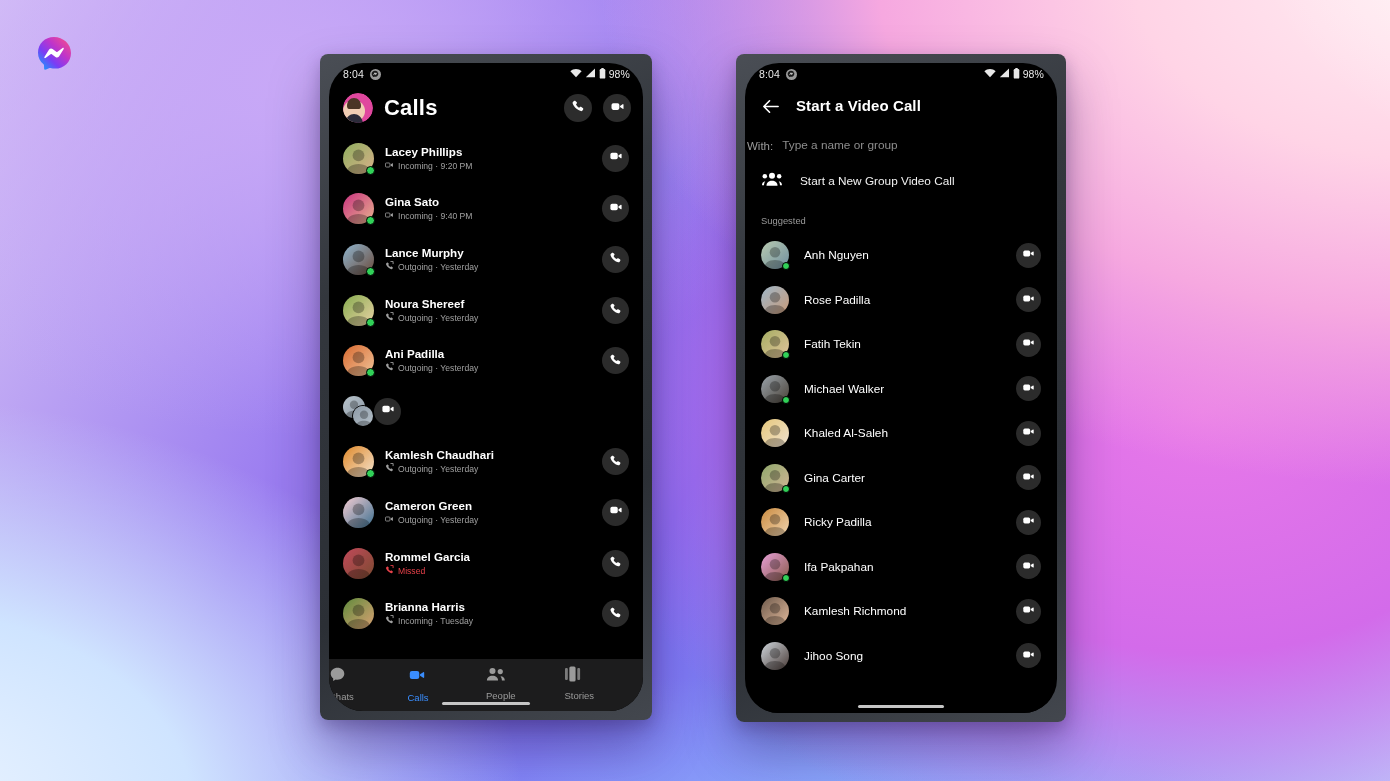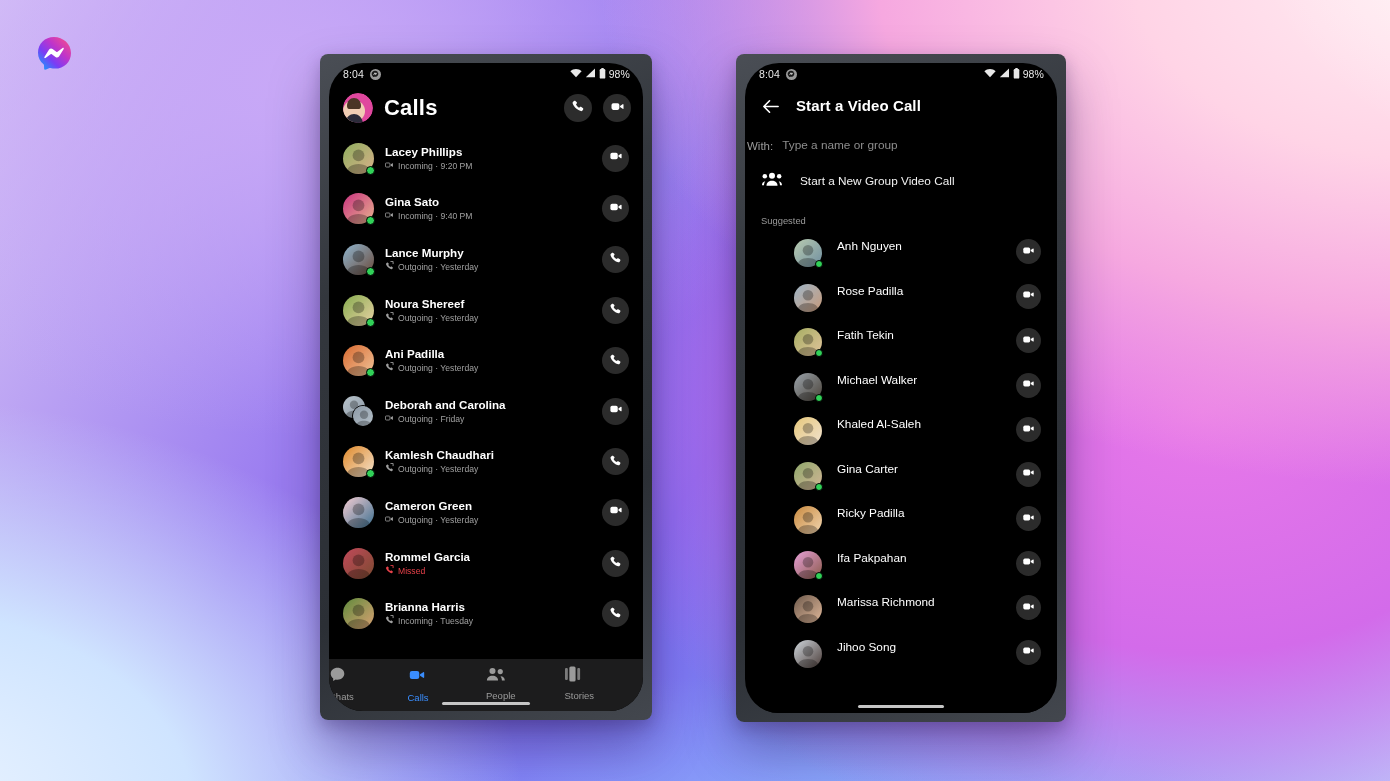--- a/index.html
+++ b/index.html
@@ -93,21 +93,21 @@
 
   
   .vc-header { display:flex; align-items:flex-start; gap:16px; padding:12px 14px 14px 16px; }
   .vc-title { font-size:15px; color:#fff; font-weight:bold; letter-spacing:.1px; }
   .with-row { display:flex; align-items:flex-end; gap:9px; padding:4px 16px 10px 2px; }
   .with-label { font-size:11.5px; color:#9a9a9a; }
   .with-ph { font-size:11.8px; color:#8d8d8d; }
   .group-row { display:flex; align-items:center; gap:18px; padding:9px 16px 9px 17px; }
   .group-label { font-size:11.8px; color:#f2f2f2; }
   .suggested-hdr { font-size:9.4px; color:#9a9a9a; padding:15px 16px 7px 16px; }
-  .sug-row { display:flex; padding:6px 16px 6px 16px; height:44.5px;margin-left:33px; }
+  .sug-row { display:flex; align-items:center; padding:6px 16px 6px 16px; height:44.5px; }
   .sug-name { flex:1; margin-left:15px; font-size:11.8px; color:#fff; white-space:nowrap; overflow:hidden; }
   .sug-btn { width:25px;height:25px;border-radius:50%;background:#2b2b2b;display:flex;align-items:center;justify-content:center;flex:none; }
   .sug-av { width:28px;height:28px; }
   .sug-av .avatar { width:28px;height:28px; }
   .sug-av .online-dot { width:8px;height:8px; }
   .home-ind-r { position:absolute; left:50%; transform:translateX(-50%); bottom:5px; width:86px;height:3px;border-radius:2px;background:#c6c6c6; }
   .fade-bottom { position:absolute; left:0;right:0;bottom:0;height:14px;background:#000; }
 </style>
 </head>
 <body>
@@ -376,30 +376,20 @@
       <stop offset="0%" stop-color="#8c99a6"></stop>
                       <stop offset="100%" stop-color="#b9c4cc"></stop>
     </linearGradient>
                   </defs>
     <rect width="40" height="40" fill="url(#av6)"></rect>
     <circle cx="20" cy="16" r="7.6" fill="rgba(0,0,0,.28)"></circle>
     <path d="M4 40c0-8.4 7.2-13 16-13s16 4.6 16 13z" fill="rgba(0,0,0,.28)"></path>
   </svg></div>
             </div>
           </div>
-          <div class="row-text">
-            <div class="row-name">Deborah and Carolina</div>
-            <div class="row-sub">
-              <span><svg width="9" height="8" viewBox="0 0 20 16">
-                  <rect x="1" y="3.5" width="10" height="9" rx="2" fill="none" stroke="#a0a0a0" stroke-width="1.8"></rect>
-                  <path d="M12.5 7l4-2.8c.5-.4 1.1 0 1.1.6v6.4c0 .6-.6 1-1.1.6l-4-2.8z" fill="#a0a0a0"></path>
-                </svg></span>
-              <span>Outgoing · Friday</span>
-            </div>
-          </div>
           <div class="row-btn">
             <span><svg width="14" height="14" viewBox="0 0 20 20">
                 <rect x="2" y="5.5" width="10.5" height="9" rx="2.4" fill="#fff"></rect>
                 <path d="M13.4 9.3l3.5-2.4c.5-.4 1.1 0 1.1.6v5c0 .6-.6 1-1.1.6l-3.5-2.4v-1.4z" fill="#fff"></path>
               </svg></span>
           </div>
         </div>
         <div class="call-row">
           <div class="avatar-wrap">
             <div class="avatar"><svg width="31" height="31" viewBox="0 0 40 40">
@@ -813,21 +803,21 @@
                   <linearGradient id="av19" x1="0" y1="0" x2="1" y2="1">
       <stop offset="0%" stop-color="#6e5a4c"></stop>
                     <stop offset="100%" stop-color="#e0b89a"></stop>
     </linearGradient>
                 </defs>
     <rect width="40" height="40" fill="url(#av19)"></rect>
     <circle cx="20" cy="16" r="7.6" fill="rgba(0,0,0,.28)"></circle>
     <path d="M4 40c0-8.4 7.2-13 16-13s16 4.6 16 13z" fill="rgba(0,0,0,.28)"></path>
   </svg></div>
           </div>
-          <div class="sug-name">Marissa Richmond</div>
+          <div class="sug-name">Kamlesh Richmond</div>
           <div class="sug-btn">
             <span><svg width="13" height="13" viewBox="0 0 20 20">
                 <rect x="2" y="5.5" width="10.5" height="9" rx="2.4" fill="#fff"></rect>
                 <path d="M13.4 9.3l3.5-2.4c.5-.4 1.1 0 1.1.6v5c0 .6-.6 1-1.1.6l-3.5-2.4v-1.4z" fill="#fff"></path>
               </svg></span>
           </div>
         </div>
         <div class="sug-row">
           <div class="avatar-wrap sug-av">
             <div class="avatar"><svg width="28" height="28" viewBox="0 0 40 40">

